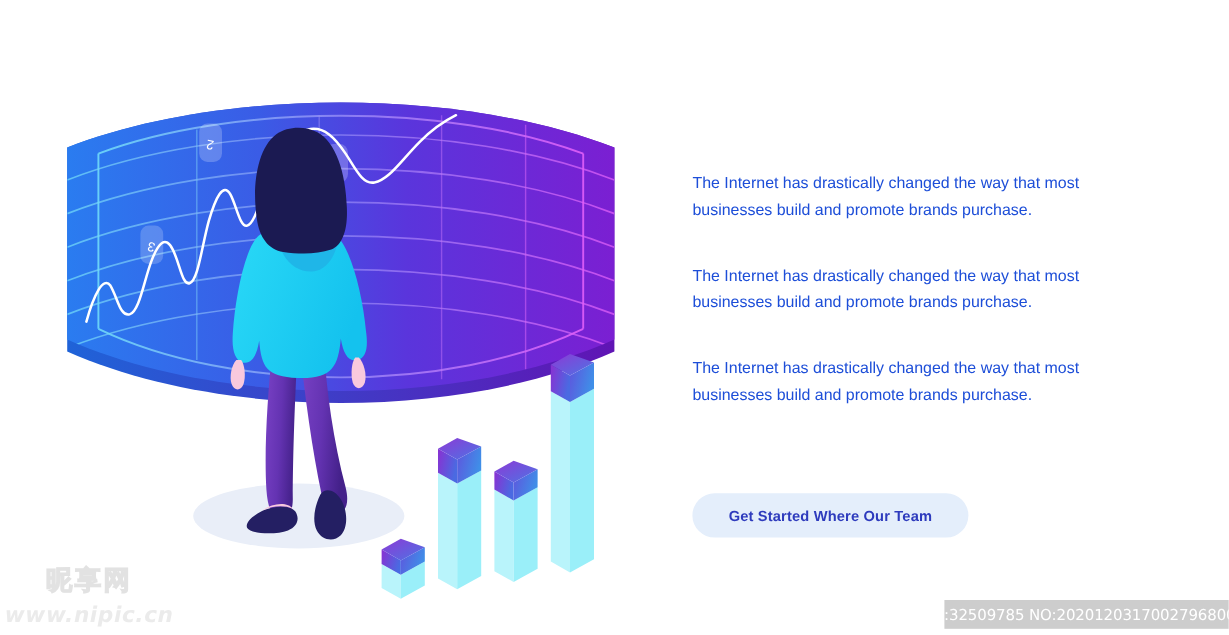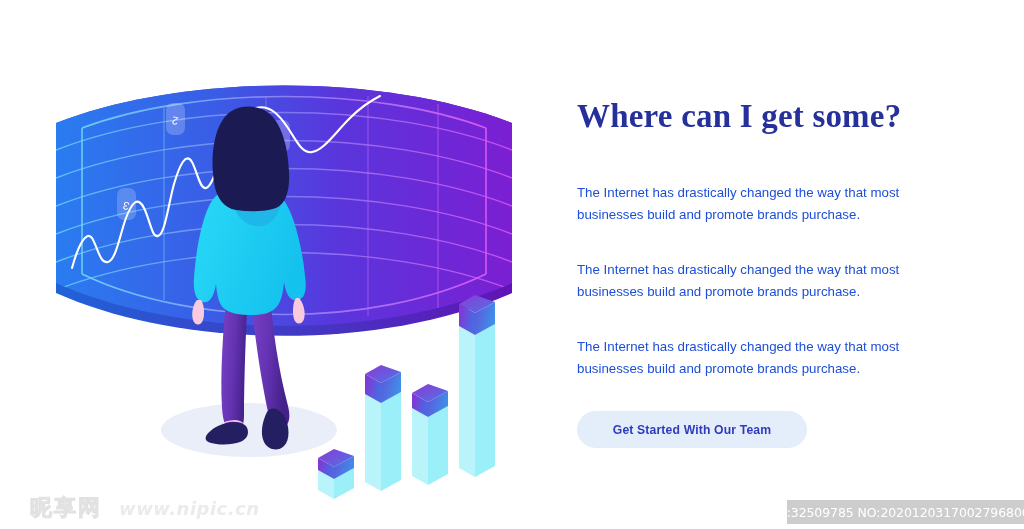--- a/index.html
+++ b/index.html
@@ -84,26 +84,27 @@
     font-size: 12.2px;
     font-weight: 700;
     letter-spacing: 0.15px;
     cursor: pointer;
     padding: 0;
   }
 
   
   .watermark-left {
     position: absolute;
-    left: 30px;
+    left: 4px;
     bottom: 6px;
     display: flex;
     align-items: center;
-    gap: 17px;
+    gap: 3px;
     pointer-events: none;
+    flex-direction: column;
   }
   .watermark-logo {
     font-family: "DejaVu Sans", sans-serif;
     font-size: 22px;
     font-weight: 700;
     letter-spacing: 2px;
     color: transparent;
     -webkit-text-stroke: 1px #e2e2e2;
     text-shadow: 0 0 0 #efefef;
   }
@@ -306,30 +307,29 @@
                  C258,234 259,224 262,220 Z" fill="#f9c9dd"></path>
 
         <path d="M196,34 C180,46 176,78 180,104 C182,120 190,130 202,132
                  C216,134 230,134 242,130 C252,126 256,112 255,94
                  C254,66 246,40 230,32 C220,27 206,27 196,34 Z" fill="#1b1a52"></path>
       </g>
     </svg>
   </div>
 
   <div class="content-column">
-    <h1 class="page-title">Where can I get some?</h1>
 
     <div class="paragraph-list">
       <p class="paragraph">The Internet has drastically changed the way that most businesses build and promote brands purchase.</p>
       <p class="paragraph">The Internet has drastically changed the way that most businesses build and promote brands purchase.</p>
       <p class="paragraph">The Internet has drastically changed the way that most businesses build and promote brands purchase.</p>
     </div>
   </div>
 
-  <button class="cta-button">Get Started With Our Team</button>
+  <button class="cta-button">Get Started Where Our Team</button>
 
   <div class="watermark-left">
     <span class="watermark-logo">昵享网</span>
     <span class="watermark-url">www.nipic.cn</span>
   </div>
 
   <div class="id-bar">
     <span class="id-bar-text">ID:32509785 NO:20201203170027968000</span>
   </div>
 

